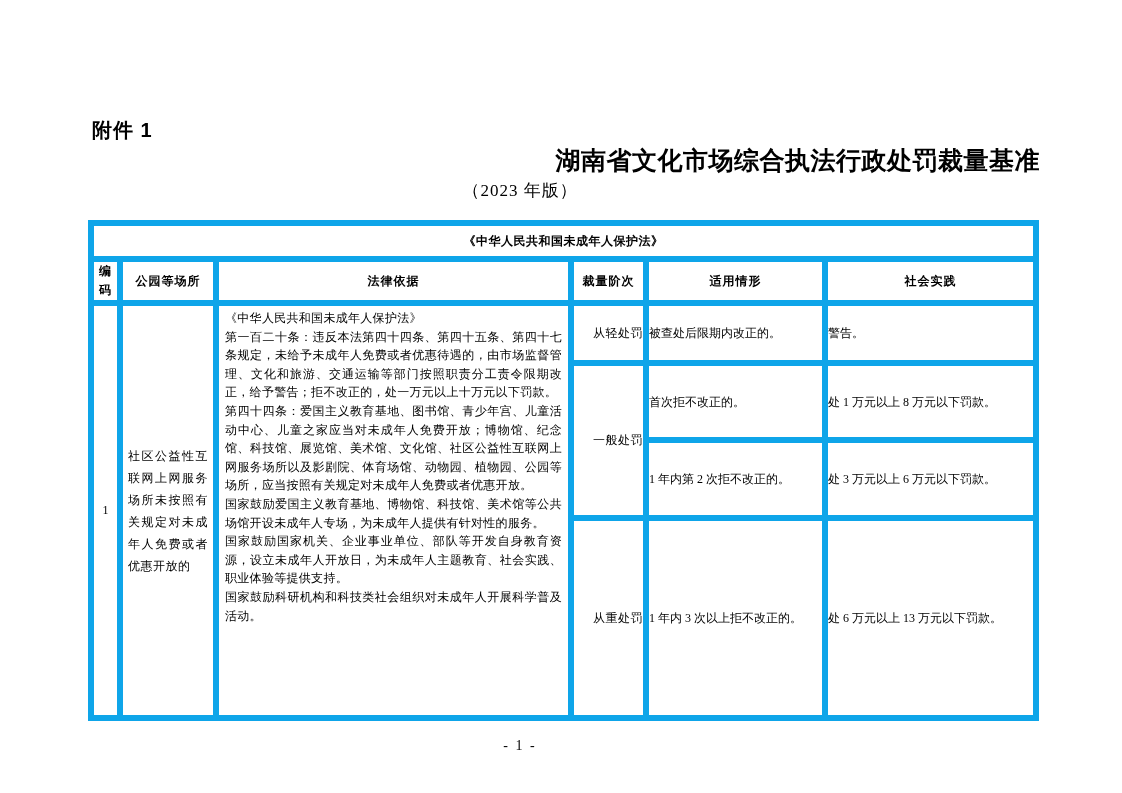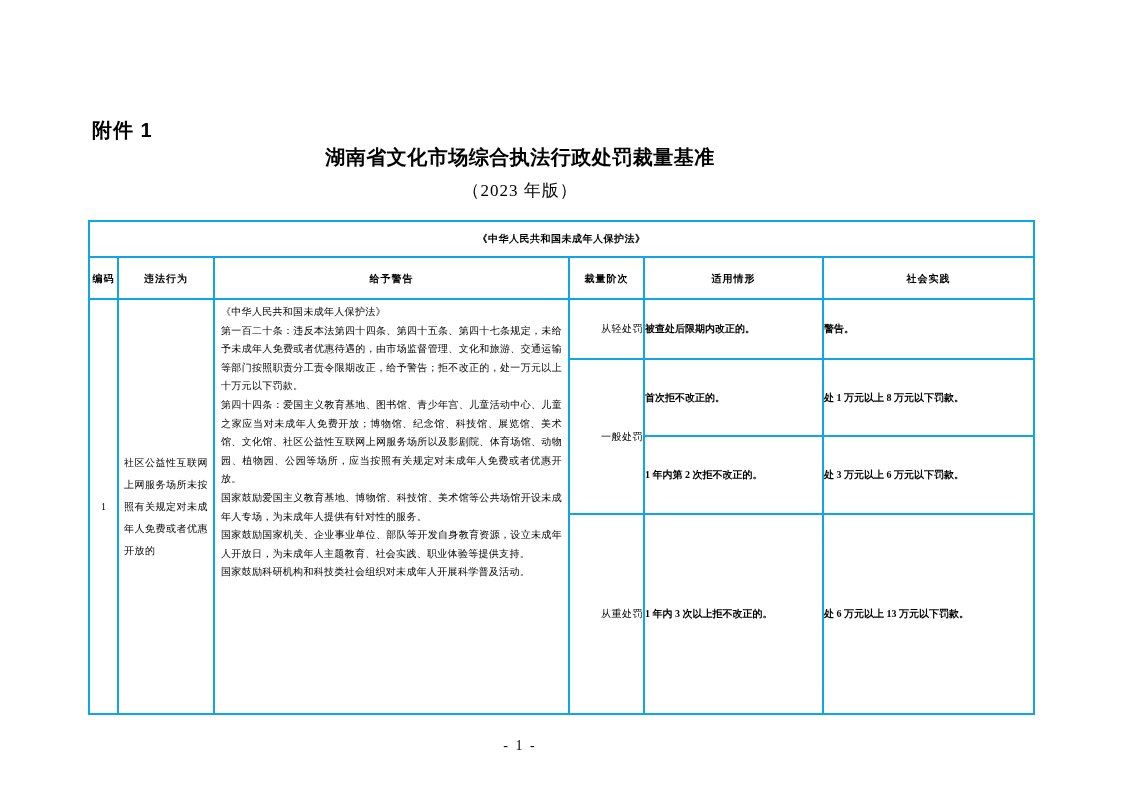--- a/index.html
+++ b/index.html
@@ -21,22 +21,22 @@
     font-size: 20px;
     font-weight: 600;
     font-family: "Liberation Sans", "DejaVu Sans", sans-serif;
     letter-spacing: 1px;
   }
   .doc-title {
     position: absolute;
     left: 0;
     top: 120px;
     width: 100%;
-    text-align: center;
-    font-size: 20px;
+    text-align: right;
+    font-size: 25px;
     font-weight: 700;
     font-family: "Liberation Sans", "DejaVu Sans", sans-serif;
     letter-spacing: 0.5px;
   }
   .doc-subtitle {
     position: absolute;
     left: 0;
     top: 155px;
     width: 100%;
     text-align: center;
@@ -46,22 +46,22 @@
   table.main-table {
     position: absolute;
     left: 88px;
     top: 196px;
     width: 945px;
     border-collapse: collapse;
     table-layout: fixed;
     border: 2px solid #000;
   }
   table.main-table td {
-    border: 2px solid #0ea5e9;
-    font-size: 10px;
+    border: 6px solid #0ea5e9;
+    font-size: 12px;
     color: #000;
     overflow: hidden;
   }
   td.banner-cell {
     height: 36px;
     text-align: center;
     vertical-align: middle;
     font-weight: 700;
     font-size: 15px;
     letter-spacing: 0.5px;
@@ -101,21 +101,20 @@
     text-align: right;
     vertical-align: middle;
     letter-spacing: 0.5px;
   }
   td.cell-situation, td.cell-penalty {
     text-align: left;
     vertical-align: middle;
     padding: 0 0;
     line-height: 20px;
     word-break: break-all;
-    font-weight: bold;
   }
   tr.row-lenient td { height: 60px; }
   tr.row-general-1 td { height: 77px; }
   tr.row-general-2 td { height: 78px; }
   tr.row-heavy td { height: 200px; }
   .page-number {
     position: absolute;
     left: 0;
     top: 714px;
     width: 100%;
@@ -143,22 +142,22 @@
       <col style="width:75px">
       <col style="width:179px">
       <col style="width:211px">
     </colgroup>
     <tbody>
       <tr class="banner-row">
         <td class="banner-cell" colspan="6">《中华人民共和国未成年人保护法》</td>
       </tr>
       <tr class="header-row">
         <td>编码</td>
-        <td>违法行为</td>
-        <td>给予警告</td>
+        <td>公园等场所</td>
+        <td>法律依据</td>
         <td>裁量阶次</td>
         <td>适用情形</td>
         <td>社会实践</td>
       </tr>
       <tr class="row-lenient">
         <td class="cell-code" rowspan="4">1</td>
         <td class="cell-illegal" rowspan="4">社区公益性互联网上网服务场所未按照有关规定对未成年人免费或者优惠开放的</td>
         <td class="cell-legal" rowspan="4">
           <p>《中华人民共和国未成年人保护法》</p>
           <p>第一百二十条：违反本法第四十四条、第四十五条、第四十七条规定，未给予未成年人免费或者优惠待遇的，由市场监督管理、文化和旅游、交通运输等部门按照职责分工责令限期改正，给予警告；拒不改正的，处一万元以上十万元以下罚款。</p>

